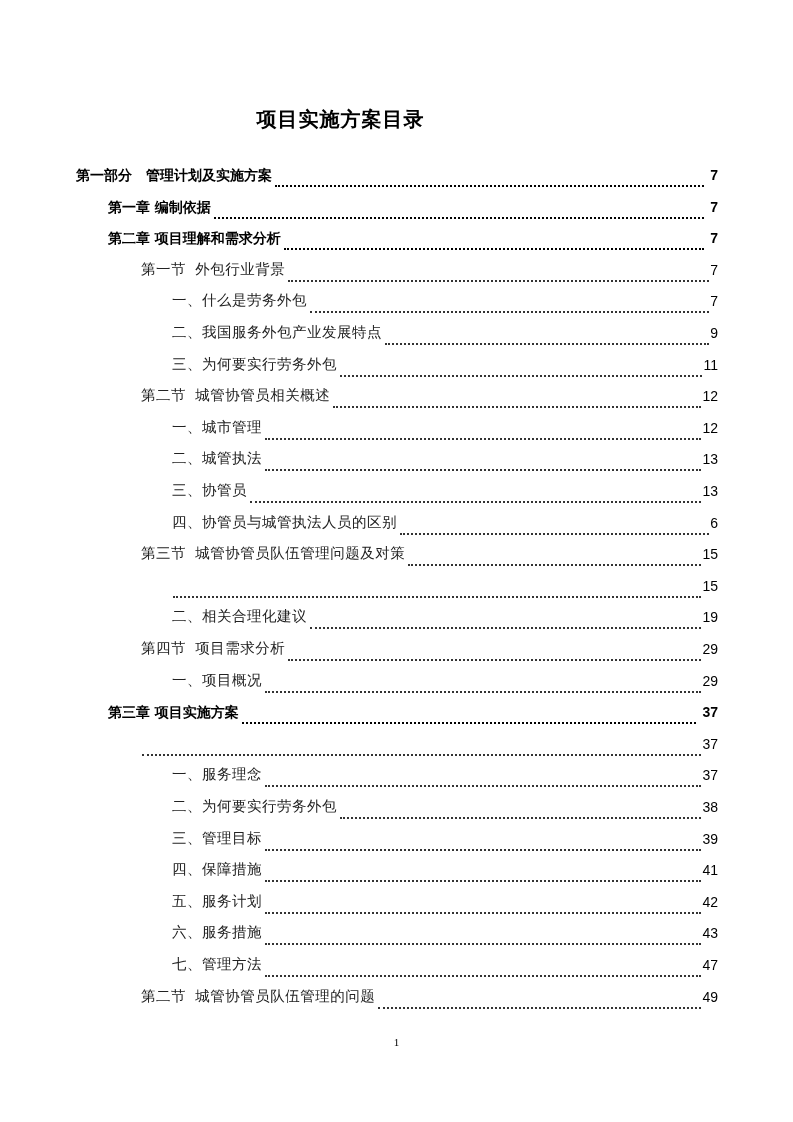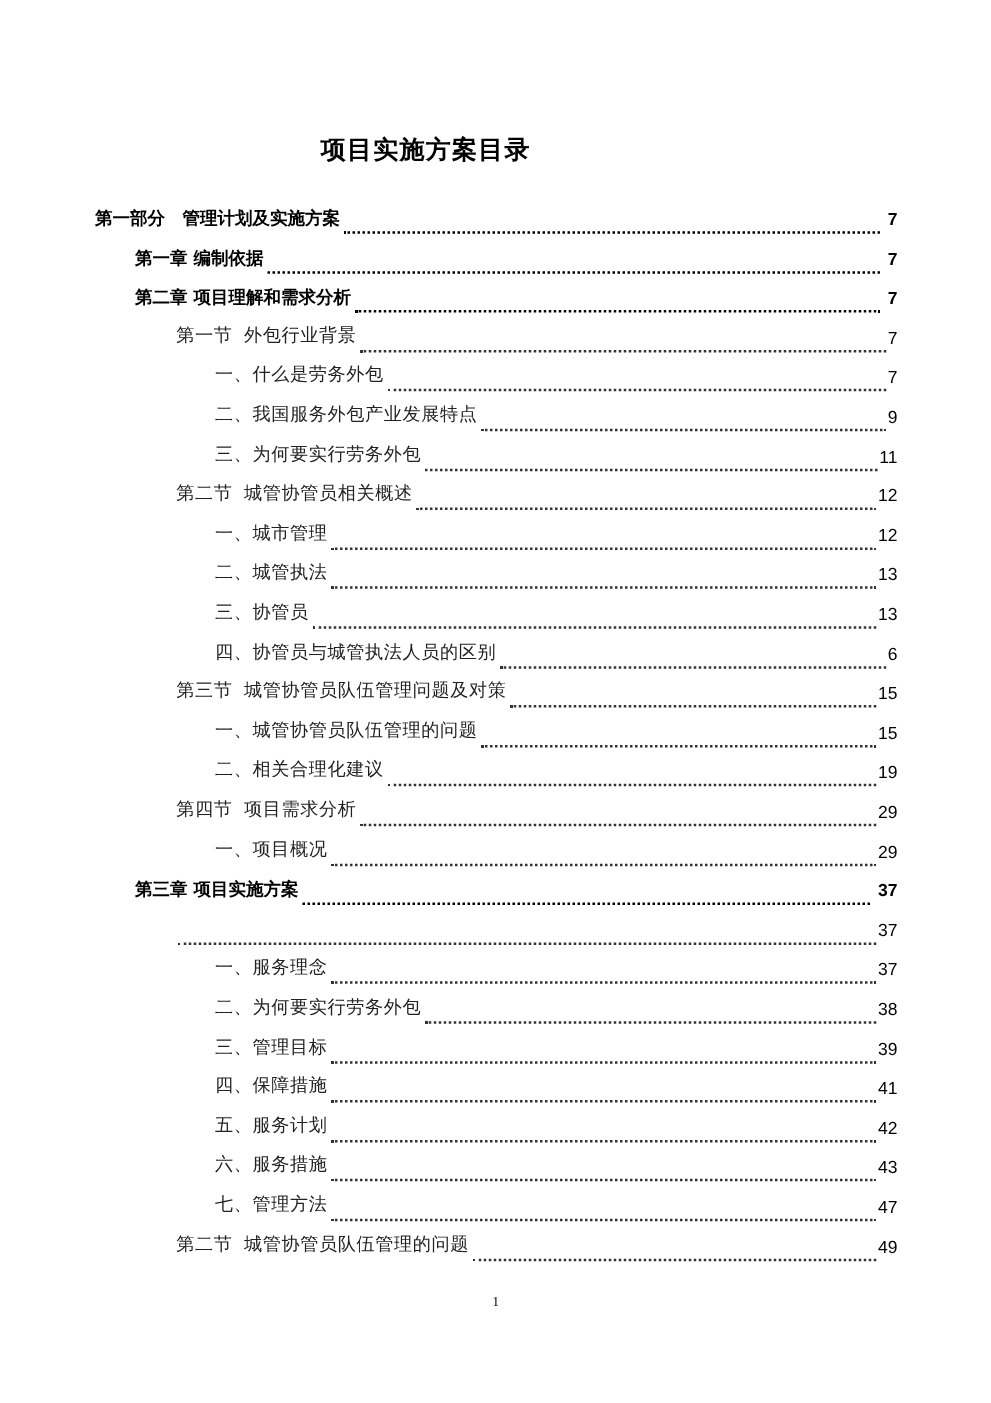--- a/index.html
+++ b/index.html
@@ -92,21 +92,20 @@
       <span class="label">四、协管员与城管执法人员的区别</span>
       <span class="dots"></span>
       <span class="page">6</span>
     </div>
   <div class="row lvl2 plain" style="top:379.2px">
       <span class="label">第三节  城管协管员队伍管理问题及对策</span>
       <span class="dots"></span>
       <span class="page">15</span>
     </div>
   <div class="row lvl3 plain" style="top:410.8px">
-      <span class="label">一、城管协管员队伍管理的问题</span>
       <span class="dots"></span>
       <span class="page">15</span>
     </div>
   <div class="row lvl3 plain" style="top:442.4px">
       <span class="label">二、相关合理化建议</span>
       <span class="dots"></span>
       <span class="page">19</span>
     </div>
   <div class="row lvl2 plain" style="top:474px">
       <span class="label">第四节  项目需求分析</span>

